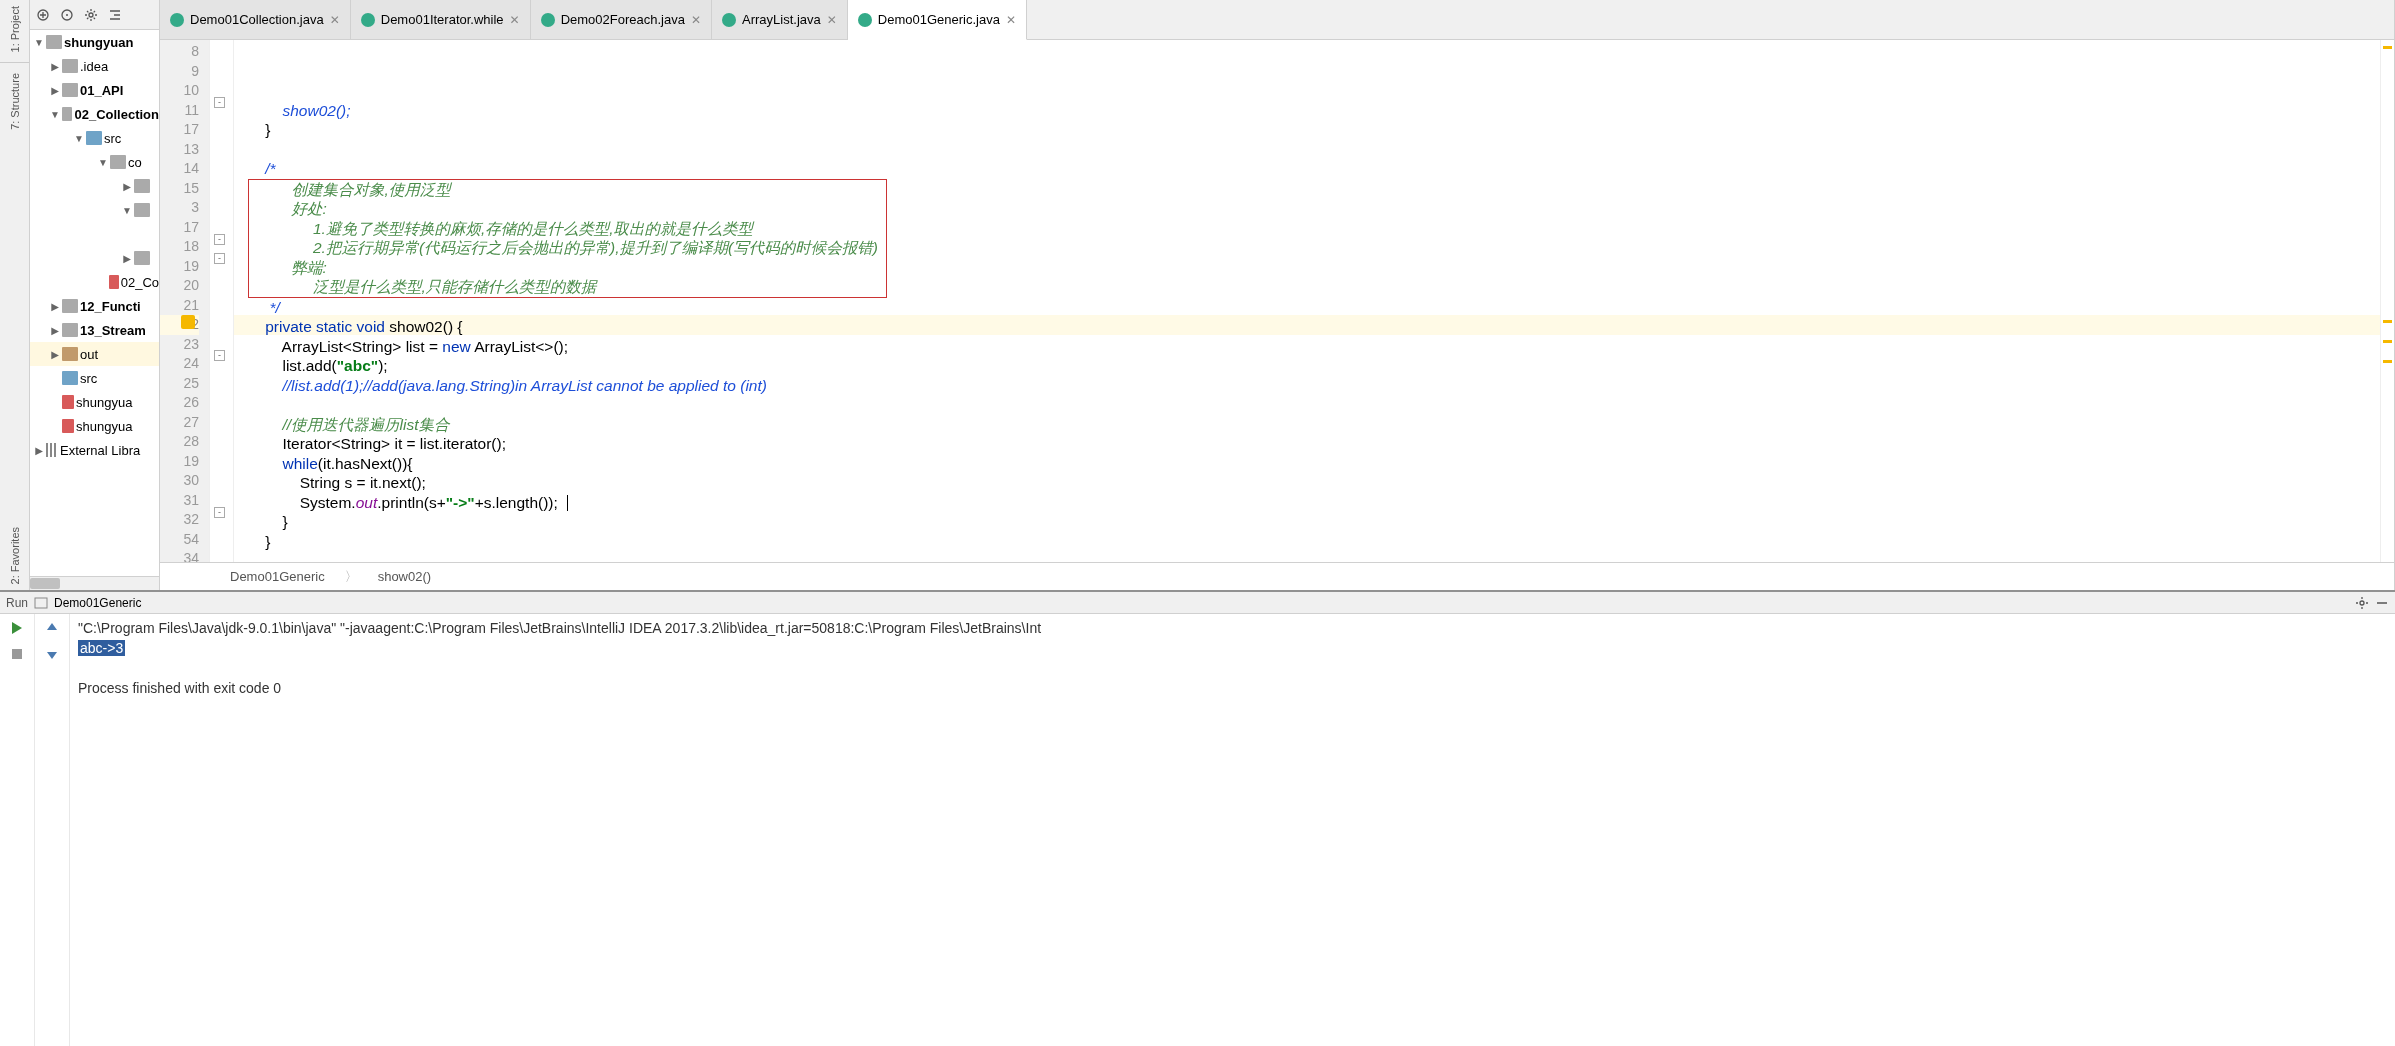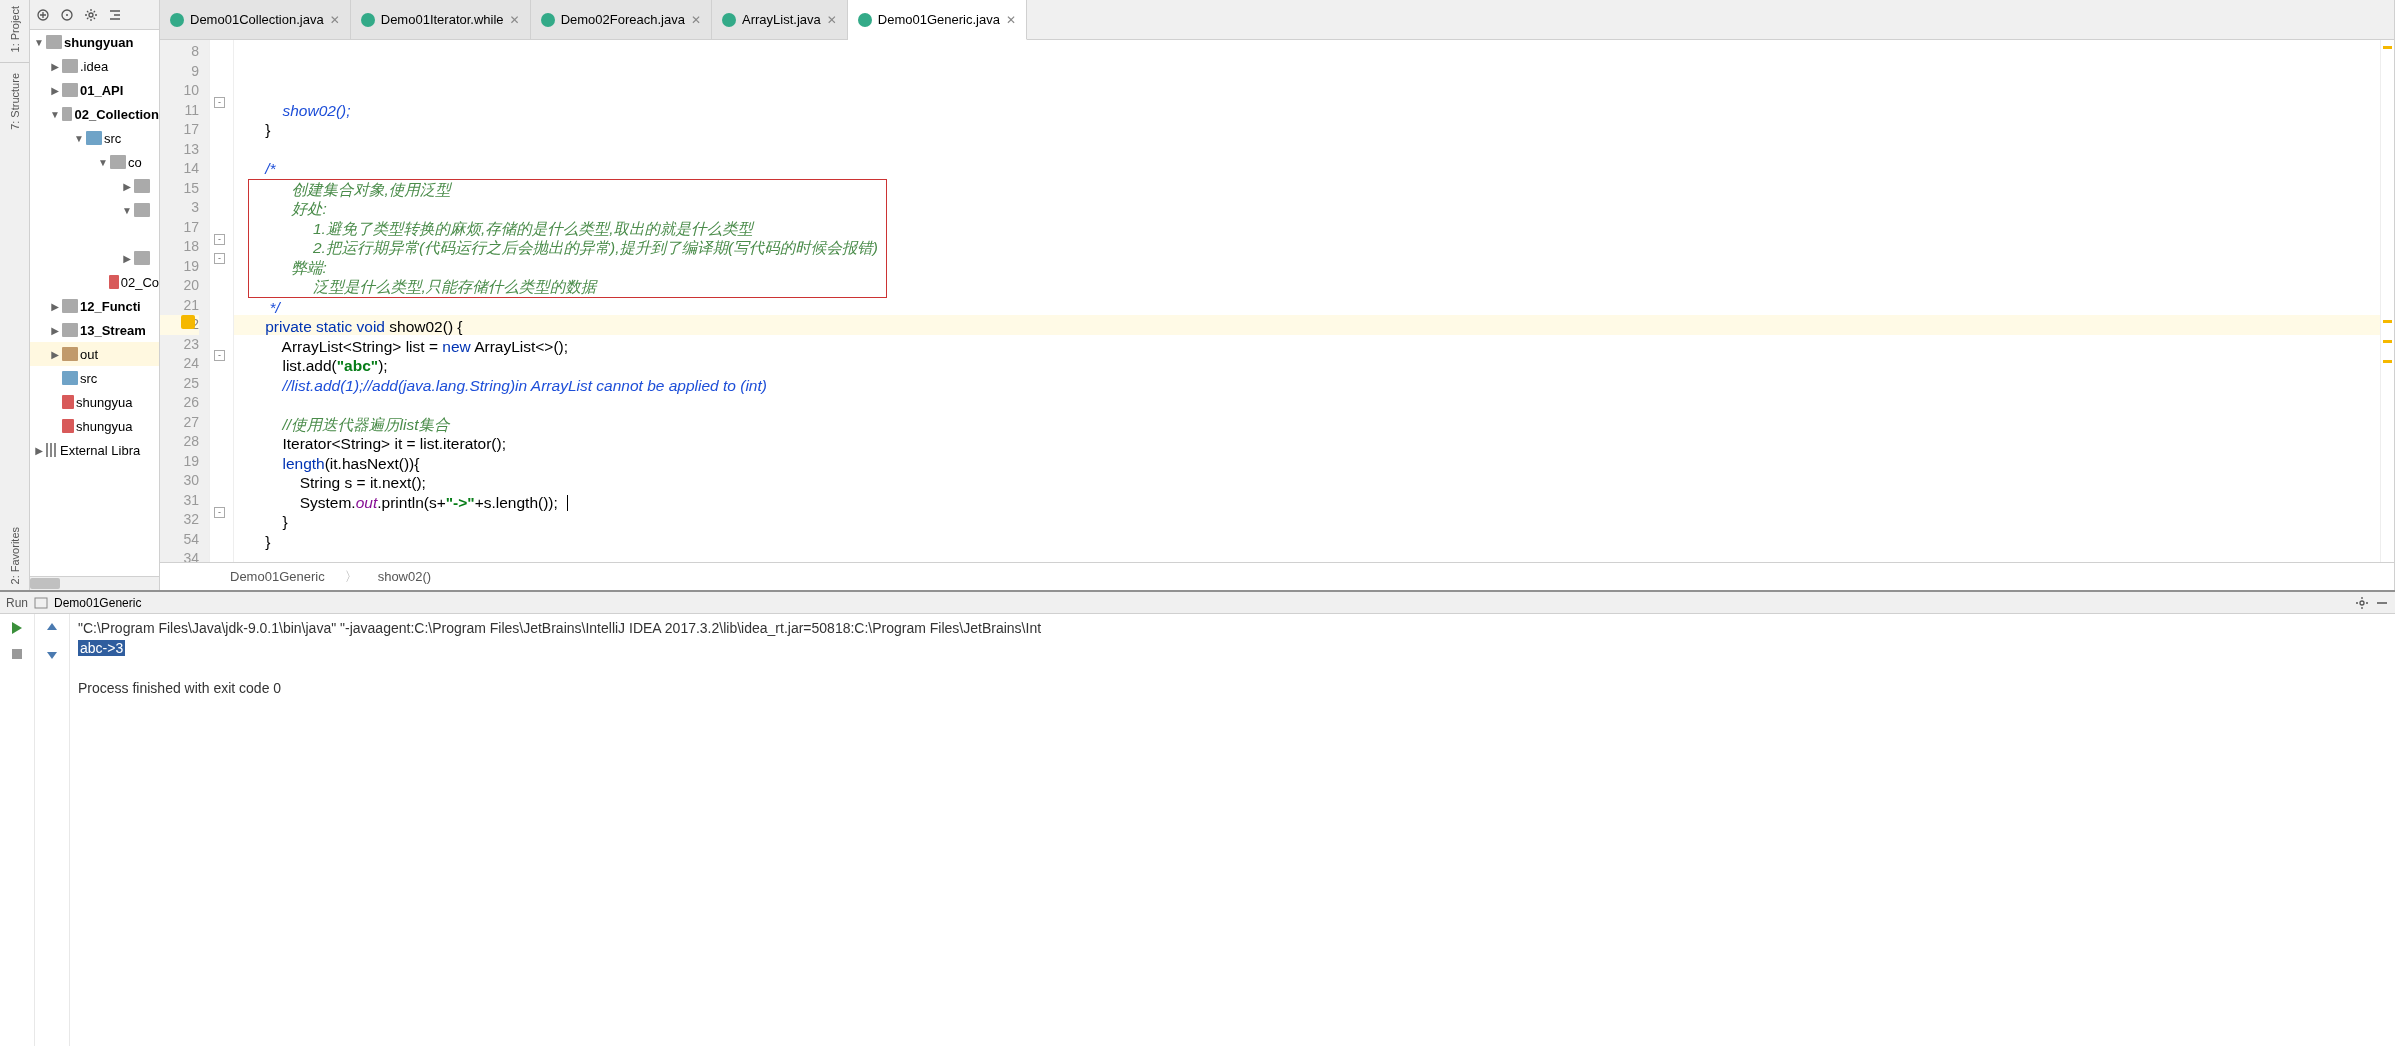--- a/index.html
+++ b/index.html
@@ -279,21 +279,21 @@
 <span class="cmt-green">        弊端:</span>
 <span class="cmt-green">             泛型是什么类型,只能存储什么类型的数据</span></span>
 <span class="cmt">     */</span>
 <span>    </span><span class="kw">private static void</span><span> show02() {</span>
 <span>        ArrayList&lt;String&gt; list = </span><span class="kw">new</span><span> ArrayList&lt;&gt;();</span>
 <span>        list.add(</span><span class="str">"abc"</span><span>);</span>
 <span class="cmt">        //list.add(1);//add(java.lang.String)in ArrayList cannot be applied to (int)</span>
 
 <span class="cmt-green">        //使用迭代器遍历list集合</span>
 <span>        Iterator&lt;String&gt; it = list.iterator();</span>
-<span>        </span><span class="kw">length</span><span>(it.hasNext()){</span>
+<span>        </span><span class="kw">while</span><span>(it.hasNext()){</span>
 <span>            String s = it.next();</span>
 <span>            System.</span><span class="field">out</span><span>.println(s+</span><span class="str">"-&gt;"</span><span>+s.length());</span> <span class="cursor-caret"></span>
 <span>        }</span>
 <span>    }</span>
 
 
 
 
         </div>
         <div class="stripe">

